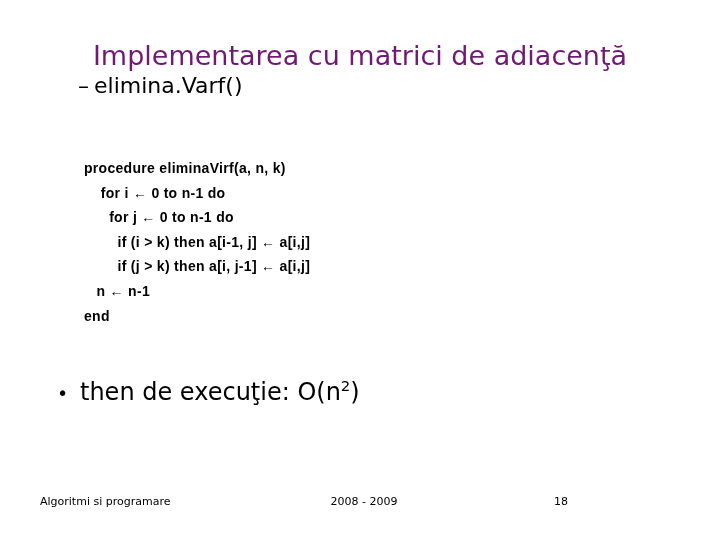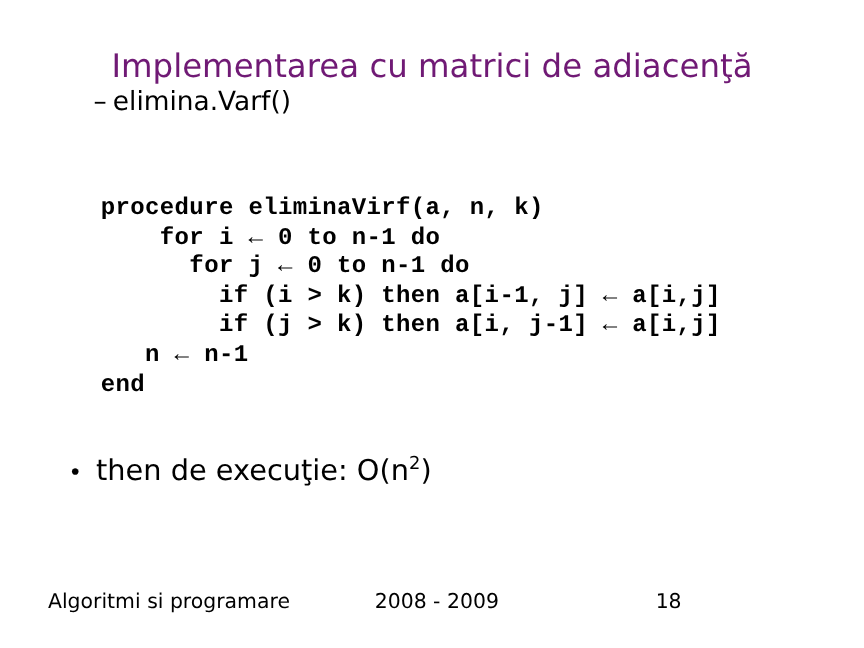--- a/index.html
+++ b/index.html
@@ -57,22 +57,22 @@
   .sub-bullet .sub-text {
     display: inline-block;
   }
 
   
   .code-block {
     position: absolute;
     left: 84px;
     top: 142px;
     width: 600px;
-    font-family: Liberation Mono, monospace;
-    font-size: 20px;
+    font-family: Liberation Sans, sans-serif;
+    font-size: 14px;
     line-height: 24.6px;
     font-weight: bold;
     color: #000000;
     white-space: pre;
     letter-spacing: 0.3px;
   }
   .code-line {
     white-space: pre;
     height: 24.6px;
   }
@@ -107,21 +107,21 @@
   }
 
   
   .footer {
     position: absolute;
     left: 0;
     top: 494px;
     width: 604px;
     height: 20px;
     font-family: "DejaVu Sans", sans-serif;
-    font-size: 17px;
+    font-size: 11px;
     line-height: 16px;
     color: #000000;
   }
   .footer-left {
     position: absolute;
     left: 40px;
     top: 0;
     white-space: nowrap;
   }
   .footer-center {

